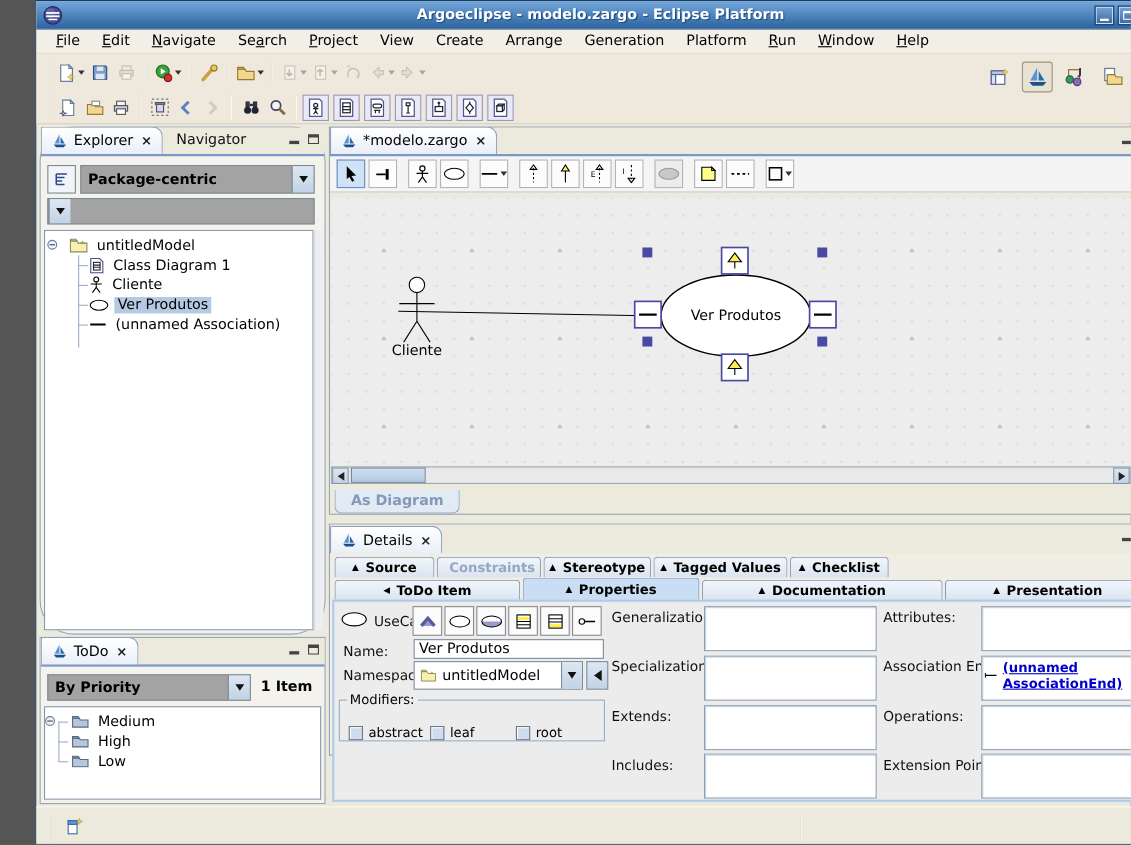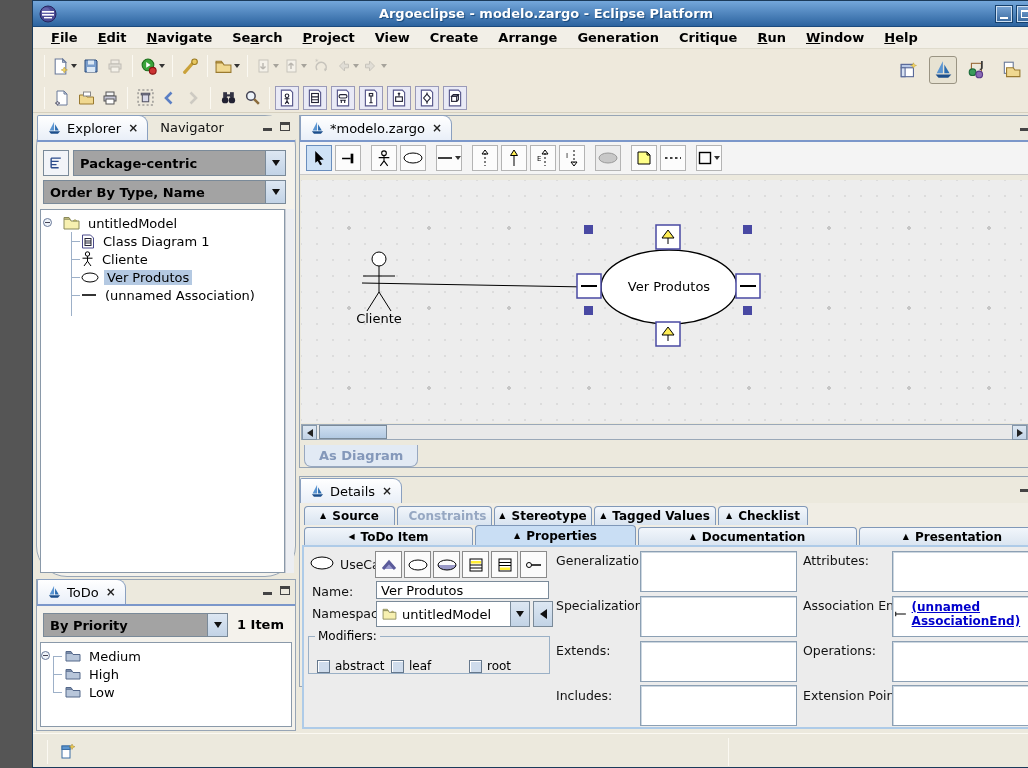--- a/index.html
+++ b/index.html
@@ -16,21 +16,21 @@
   .ecl-logo{width:18px;height:18px;margin-left:2px;z-index:2;}
   .winbtns{position:absolute;right:4px;top:4px;display:flex;gap:3px;z-index:2;}
   .wbtn{width:18px;height:18px;background:linear-gradient(#7aa6d6,#39699e);
     border:1px solid #16416e;box-shadow:inset 0 0 0 1px #cfe0f2;
     display:flex;align-items:center;justify-content:center;color:#fff;font-size:11px;font-weight:bold;}
   .glyph-min{width:8px;height:2px;background:#fff;margin-top:8px;}
   .glyph-max{width:9px;height:8px;border:1px solid #fff;border-top:2px solid #fff;}
   
   .menubar{position:absolute;left:0;top:26px;width:100%;height:22px;background:#f2efe7;
     display:flex;align-items:center;padding-left:8px;border-bottom:1px solid #e0dccd;}
-  .menu-item{padding:2px 10px;cursor:default;font-weight:bold;}
+  .menu-item{padding:2px 10px;cursor:default;}
   
   .toolbar{position:absolute;left:0;width:100%;background:#eee9dc;display:flex;align-items:center;padding-left:6px;}
   #toolbar1{top:48px;height:34px;}
   #toolbar2{top:82px;height:30px;border-bottom:1px solid #d6d0bf;}
   .tbtn{height:26px;min-width:24px;padding:0 2px;display:flex;align-items:center;justify-content:center;gap:2px;}
   .caret{width:0;height:0;border-left:3.5px solid transparent;border-right:3.5px solid transparent;border-top:4px solid #333;}
   .dis{opacity:.38;filter:grayscale(80%);}
   .tsep{width:1px;height:22px;background:#c6c0ae;border-right:1px solid #fbf9f2;margin:0 5px;}
   .diagbtn{width:24px;height:24px;background:#e9eaf6;border:1px solid #9a9ab8;display:flex;align-items:center;justify-content:center;margin-right:4px;}
   
@@ -135,21 +135,21 @@
   <div class="menubar">
     <span class="menu-item"><u>F</u>ile</span>
     <span class="menu-item"><u>E</u>dit</span>
     <span class="menu-item"><u>N</u>avigate</span>
     <span class="menu-item">Se<u>a</u>rch</span>
     <span class="menu-item"><u>P</u>roject</span>
     <span class="menu-item">View</span>
     <span class="menu-item">Create</span>
     <span class="menu-item">Arrange</span>
     <span class="menu-item">Generation</span>
-    <span class="menu-item">Critique</span>
+    <span class="menu-item">Platform</span>
     <span class="menu-item"><u>R</u>un</span>
     <span class="menu-item"><u>W</u>indow</span>
     <span class="menu-item"><u>H</u>elp</span>
   </div>
 
   <div class="toolbar" id="toolbar1">
     <span class="tsep"></span>
     <div class="tbtn">
       <svg width="17" height="17" viewBox="0 0 16 16">
           <path d="M3 1h7l3 3v11H3z" fill="#fff" stroke="#6a7a9a"></path>
@@ -397,21 +397,20 @@
           <path d="M2 2h9M2 2v9M2 5h7M2 8h5M2 11h7" stroke="#2a4a8a" stroke-width="1.3" fill="none"></path>
         </svg>
     </div>
     <div class="scombo" style="position:absolute;left:36px;top:34px;width:213px;height:26px;">
       <span class="txt">Package-centric</span>
       <span class="sarrow">
           <i></i>
         </span>
     </div>
     <div class="scombo" style="position:absolute;left:6px;top:64px;width:243px;height:24px;">
-      <span class="txt">Order By Type, Name</span>
       <span class="sarrow">
           <i></i>
         </span>
     </div>
     <div class="tree" style="position:absolute;left:3px;top:93px;width:245px;height:364px;">
       <span class="vguide" style="left:30px;top:22px;height:84px;"></span>
       <div class="trow" style="padding-left:22px;">
         <span class="knob" style="left:2px;top:4px;"></span>
         <svg width="17" height="14" viewBox="0 0 17 14">
             <path d="M1 3h6l1 2h8v8H1z" fill="#f7f0b0" stroke="#8a8a5a"></path>

